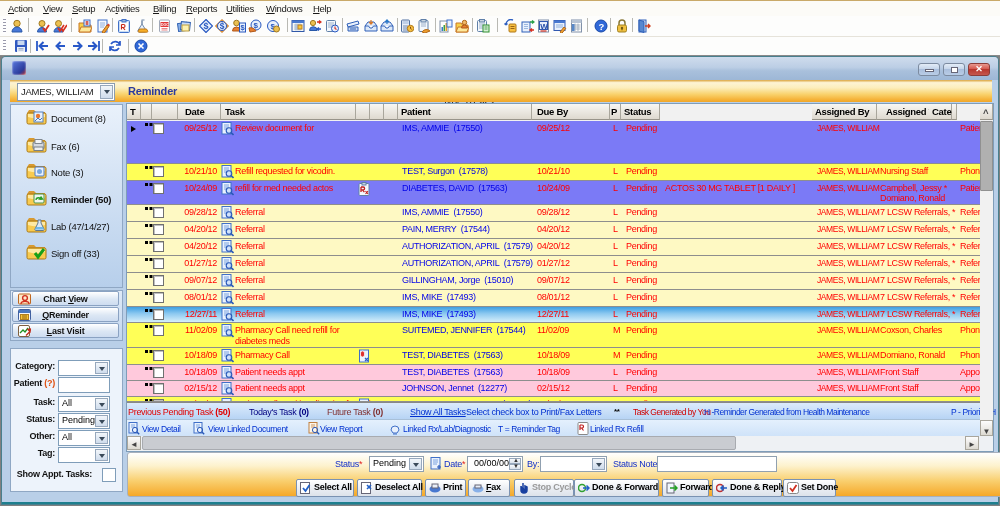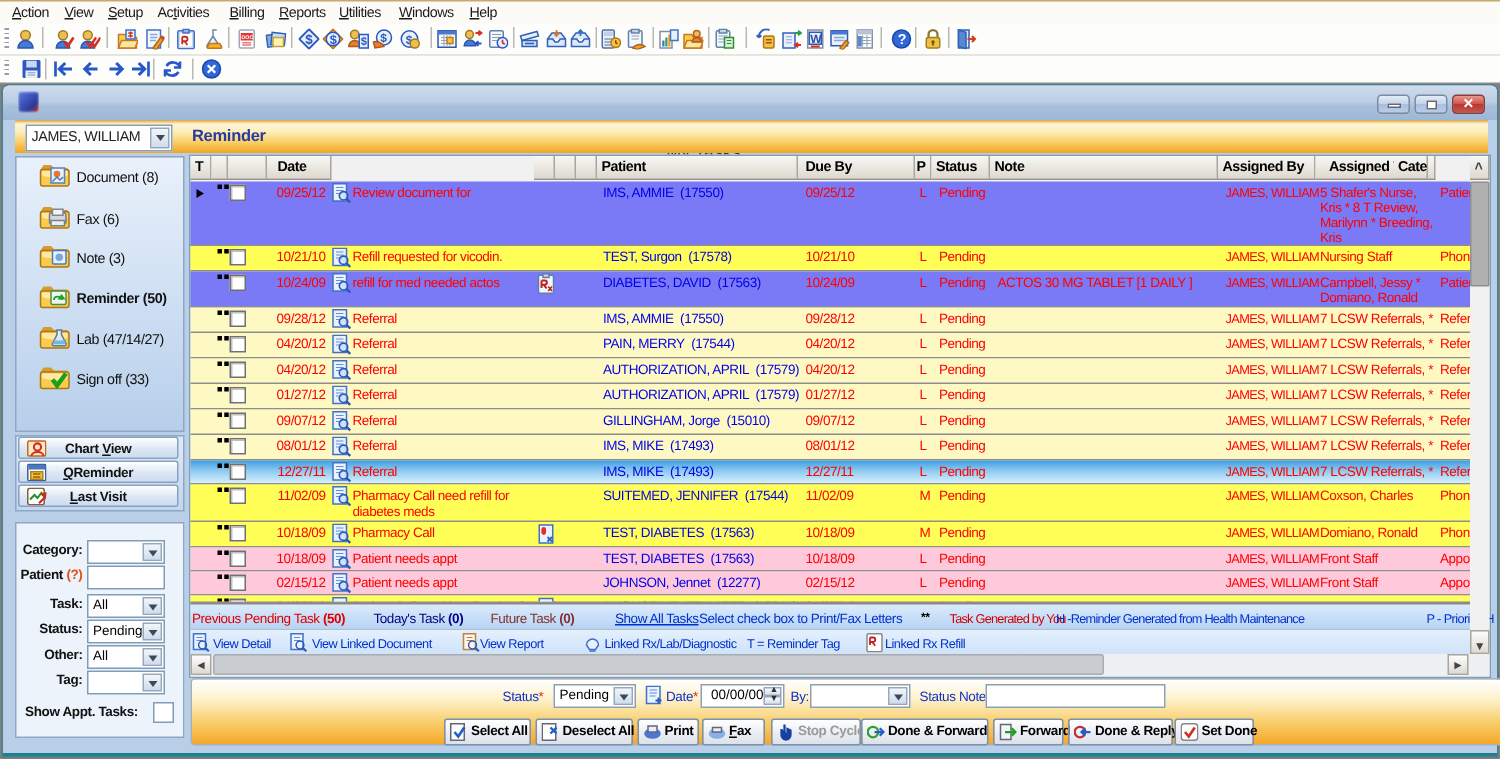--- a/index.html
+++ b/index.html
@@ -454,38 +454,38 @@
 
  <div id="tablearea">
   <div class="hcell" style="left:0;width:14px">
         <span style="left:3px">T</span>
       </div>
   <div class="hcell" style="left:14px;width:11px"></div>
   <div class="hcell" style="left:25px;width:26px"></div>
   <div class="hcell" style="left:51px;width:43px">
         <span style="left:7px">Date</span>
       </div>
+  <div class="hcell" style="left:94px;width:135px">
+        <span style="left:4px">Task</span>
+      </div>
   <div class="hcell" style="left:229px;width:14px"></div>
   <div class="hcell" style="left:243px;width:14px"></div>
   <div class="hcell" style="left:257px;width:14px"></div>
   <div class="hcell" style="left:271px;width:134px">
         <span style="left:3px">Patient</span>
       </div>
   <div class="hcell" style="left:405px;width:78px">
         <span style="left:5px">Due By</span>
       </div>
   <div class="hcell" style="left:483px;width:11px">
         <span style="left:1px">P</span>
       </div>
   <div class="hcell" style="left:494px;width:39px">
         <span style="left:3px">Status</span>
       </div>
-  <div class="hcell" style="left:533px;width:152px">
-        <span style="left:3px">Note</span>
-      </div>
   <div class="hcell" style="left:685px;width:65px">
         <span style="left:3px">Assigned By</span>
       </div>
   <div class="hcell" style="left:750px;width:80px">
         <span style="left:9px">Assigned To</span>
       </div>
   <div class="hcell" style="left:802px;width:23px">
         <span style="left:3px">Cate</span>
       </div>
   <div class="hcell" style="left:853px;width:13px">
@@ -502,21 +502,20 @@
           <path d="M3,3 h5 M3,5 h5 M3,7 h4" stroke="#6090d8" stroke-width="0.8"></path>
           <circle cx="8" cy="8.5" r="2.8" fill="rgba(190,215,250,0.55)" stroke="#2858b8" stroke-width="1.1"></circle>
           <path d="M10,10.5 l2.5,2.5" stroke="#2858b8" stroke-width="1.6"></path>
         </svg>
    <span class="tk">Review document for</span>
         <span class="pt">IMS, AMMIE&nbsp; (17550)</span>
         <span class="du">09/25/12</span>
    <span class="pp">L</span>
         <span class="st">Pending</span>
         <span class="by">JAMES, WILLIAM</span>
-   <span class="to">5 Shafer's Nurse,<br>Kris * 8 T Review,<br>Marilynn * Breeding,<br>Kris</span>
         <span class="ct">Patien</span>
   </div>
   <div class="row yel" style="top:60px;height:17px">
    <span class="tag"></span>
         <span class="cb"></span>
         <span class="d">10/21/10</span>
    <svg class="dicon" width="13" height="14" viewBox="0 0 13 14">
           <rect x="1" y="0.5" width="9" height="11.5" fill="#eaf2fd" stroke="#4070c8"></rect>
           <path d="M3,3 h5 M3,5 h5 M3,7 h4" stroke="#6090d8" stroke-width="0.8"></path>
           <circle cx="8" cy="8.5" r="2.8" fill="rgba(190,215,250,0.55)" stroke="#2858b8" stroke-width="1.1"></circle>

